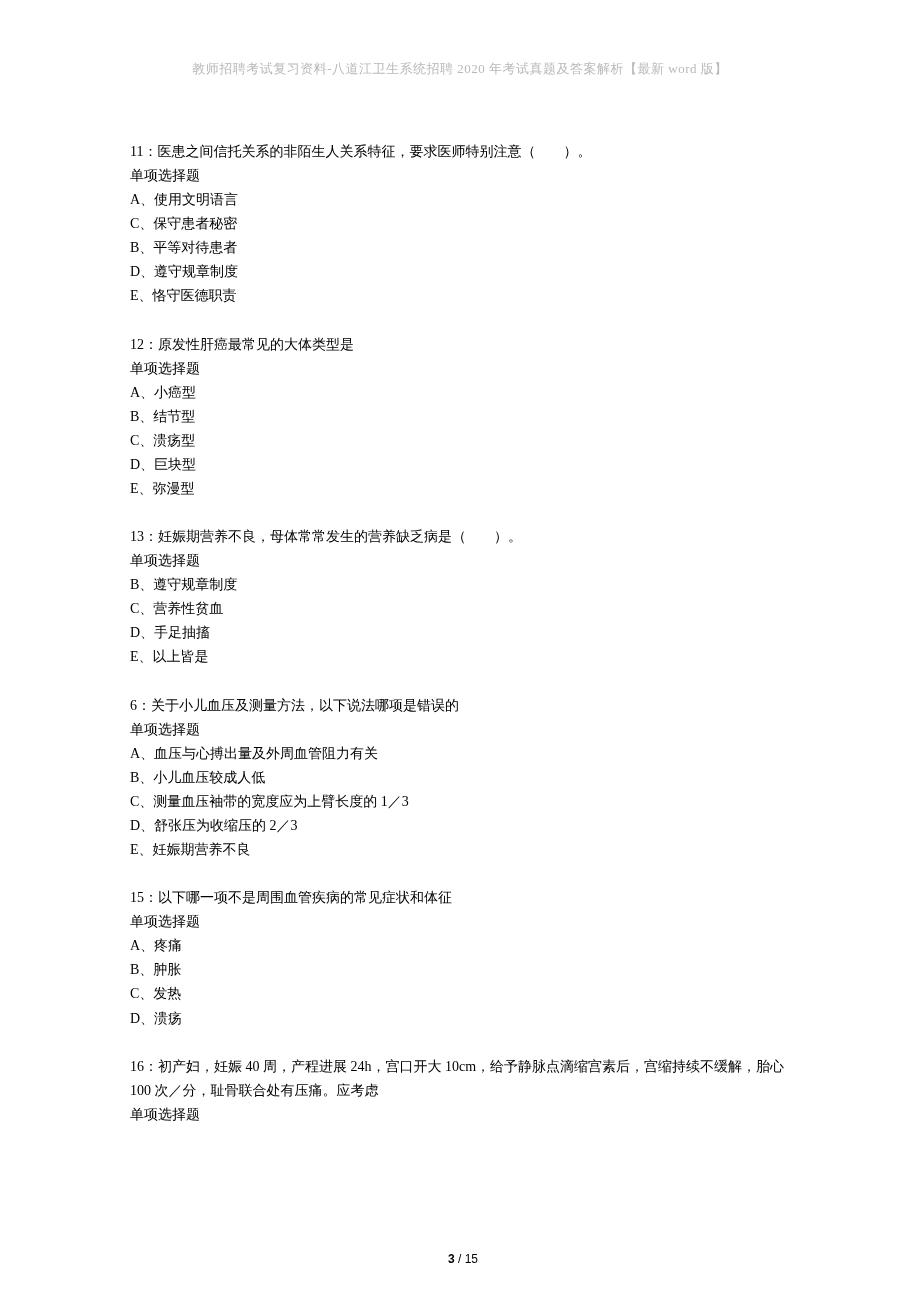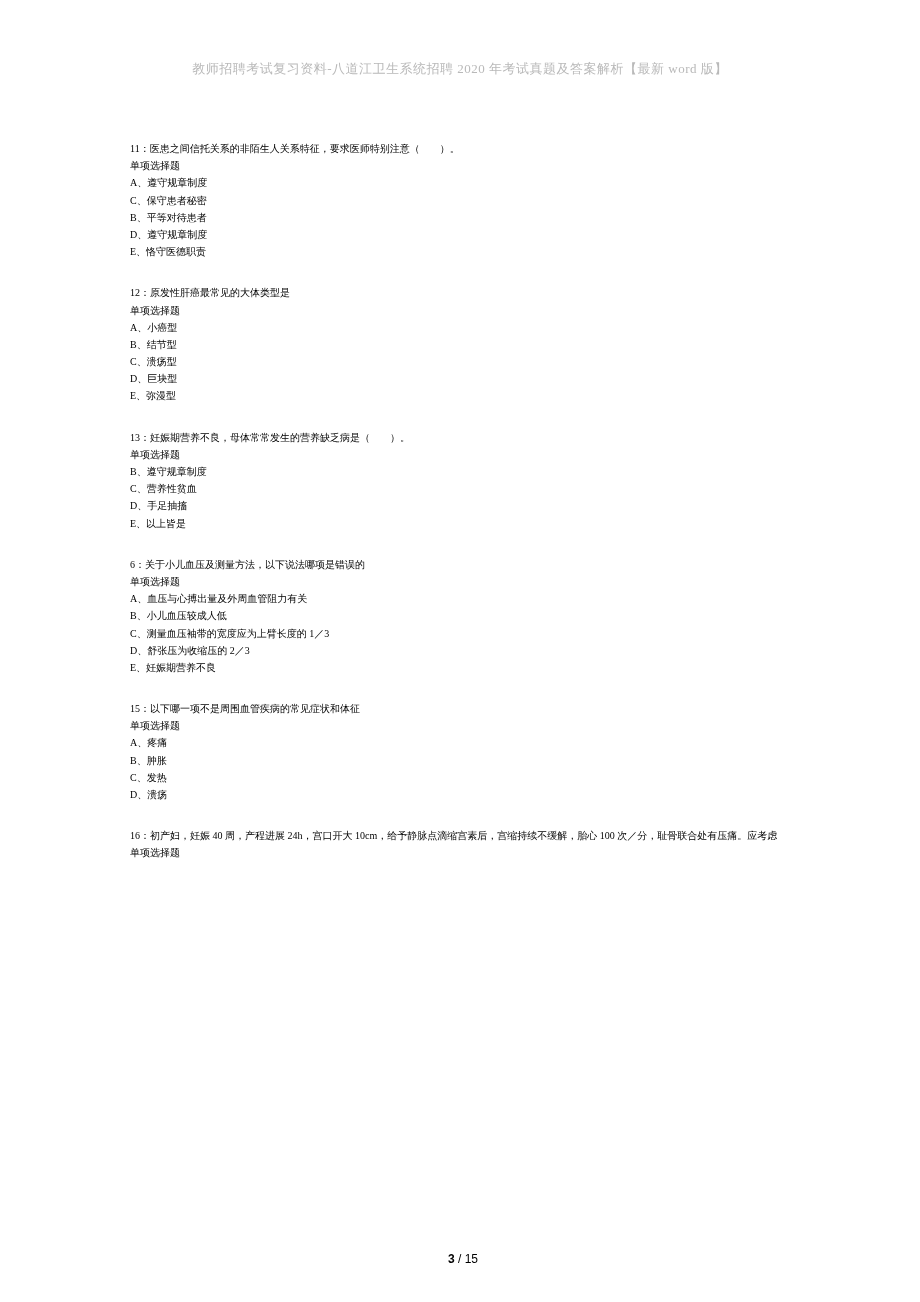--- a/index.html
+++ b/index.html
@@ -18,21 +18,21 @@
   }
   .header {
     text-align: center;
     font-size: 13px;
     color: #b9b9b9;
     font-family: Liberation Serif, serif;
     letter-spacing: 0.5px;
     margin-bottom: 62px;
   }
   .content {
-    font-size: 10px;
+    font-size: 14px;
     color: #000;
     line-height: 1.72;
   }
   .question {
     margin-bottom: 24px;
   }
   .q-title {
     white-space: pre-wrap;
   }
   .q-type {
@@ -59,21 +59,21 @@
 
   <div class="header">
     <span>教师招聘考试复习资料-八道江卫生系统招聘 2020 年考试真题及答案解析【最新 word 版】</span>
   </div>
 
   <div class="content">
 
     <div class="question">
       <div class="q-title"><span>11</span><span>：医患之间信托关系的非陌生人关系特征，要求医师特别注意（　　）。</span></div>
       <div class="q-type">单项选择题</div>
-      <div class="option">A、遵守规章制度</div>
+      <div class="option">A、使用文明语言</div>
       <div class="option">C、保守患者秘密</div>
       <div class="option">B、平等对待患者</div>
       <div class="option">D、遵守规章制度</div>
       <div class="option">E、恪守医德职责</div>
     </div>
 
     <div class="question">
       <div class="q-title"><span>12</span><span>：原发性肝癌最常见的大体类型是</span></div>
       <div class="q-type">单项选择题</div>
       <div class="option">A、小癌型</div>

